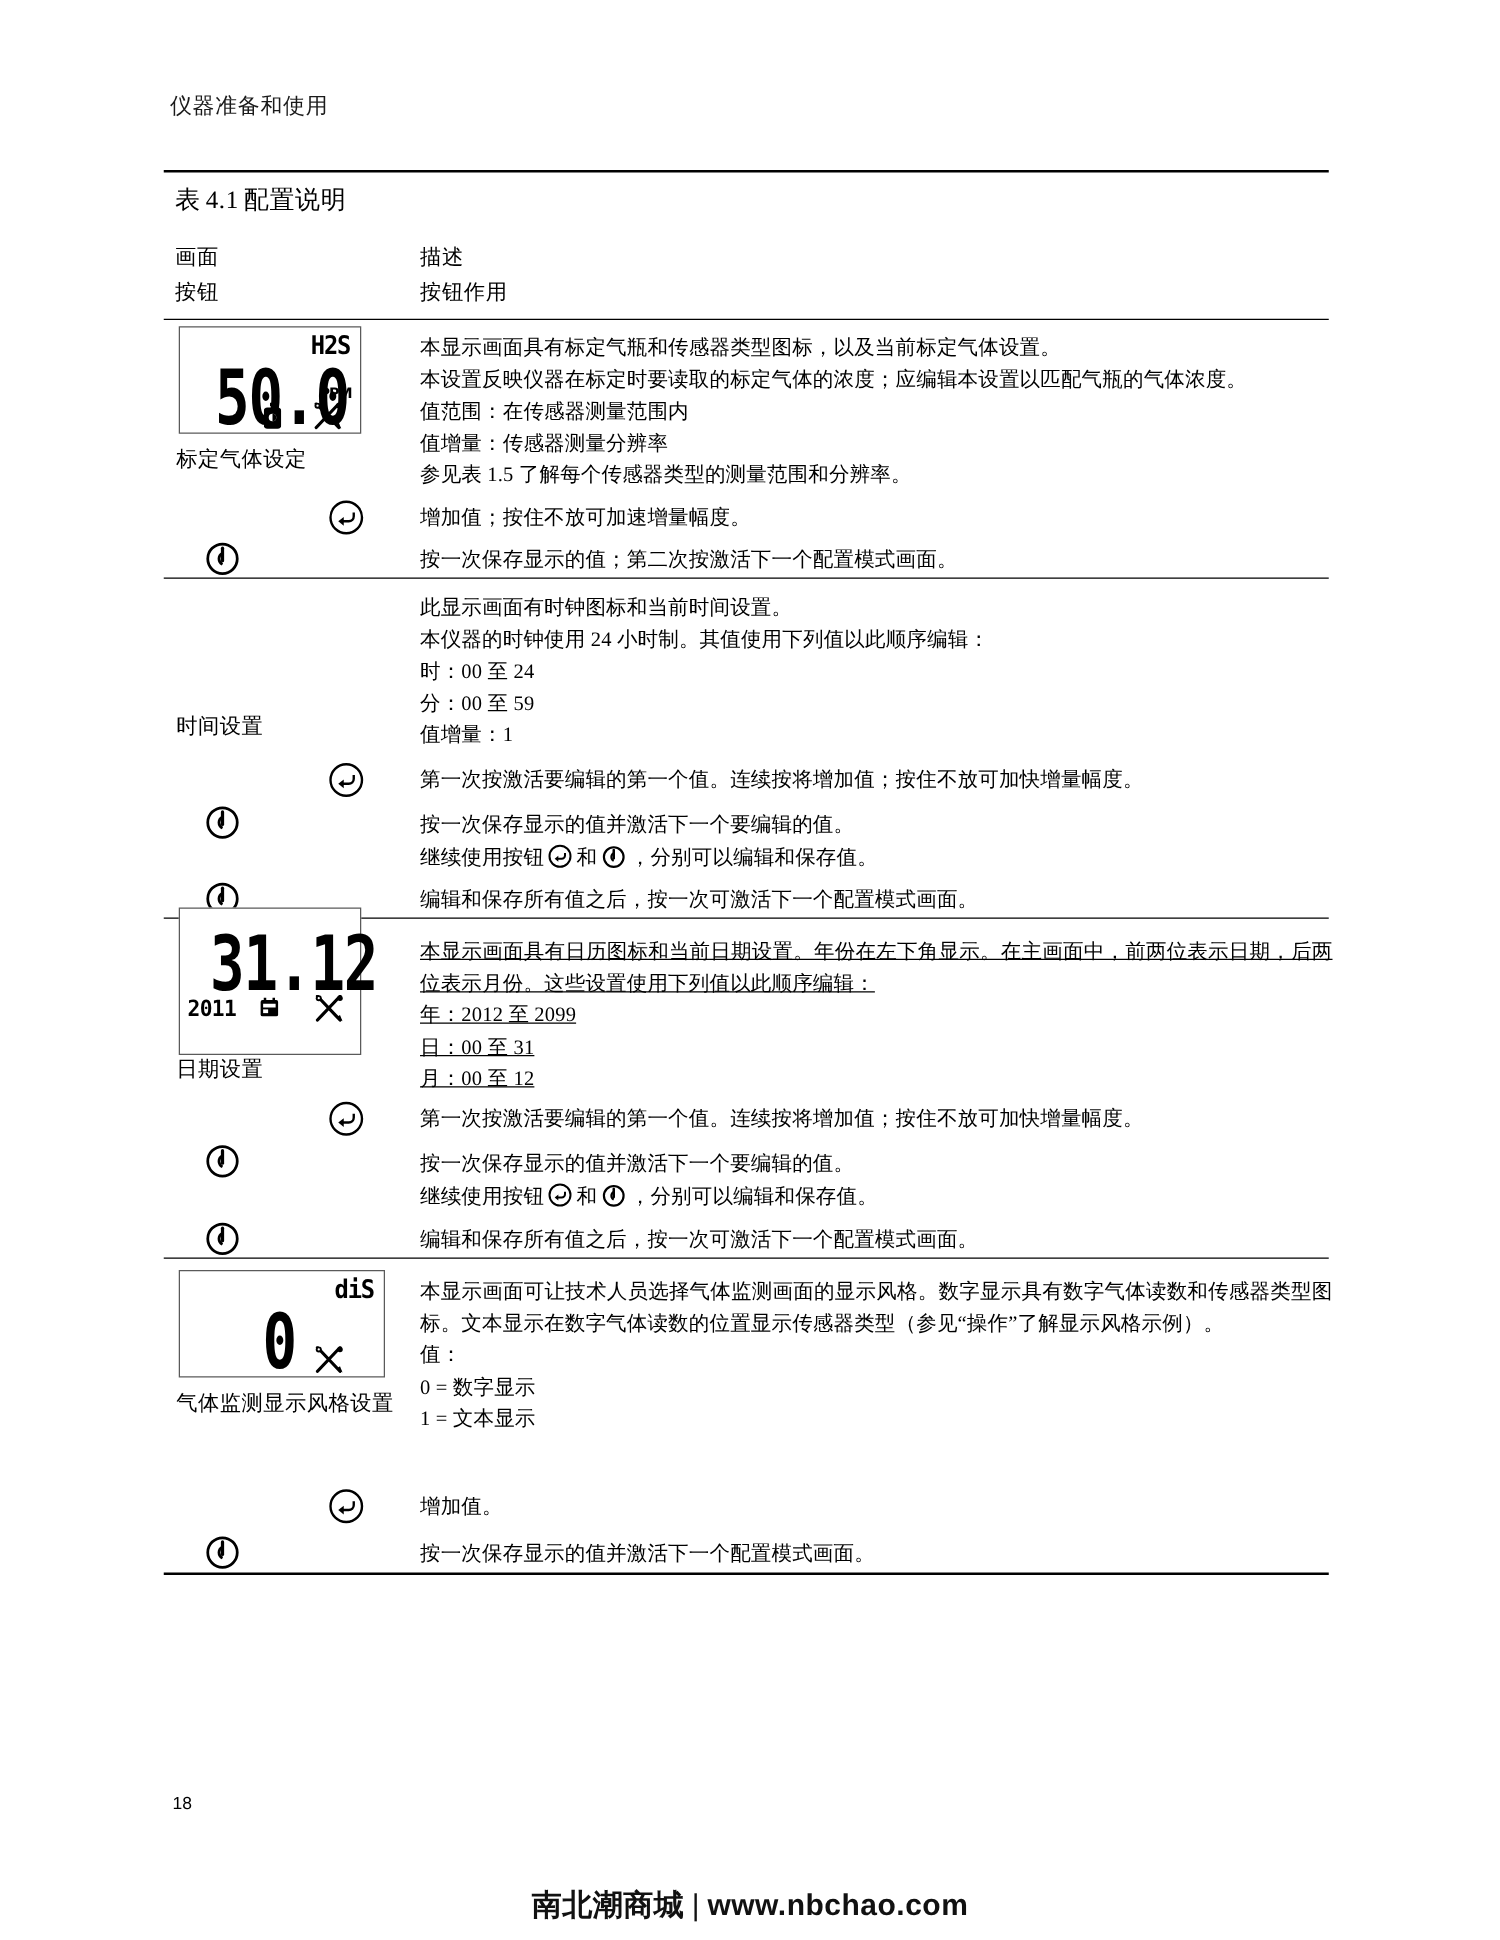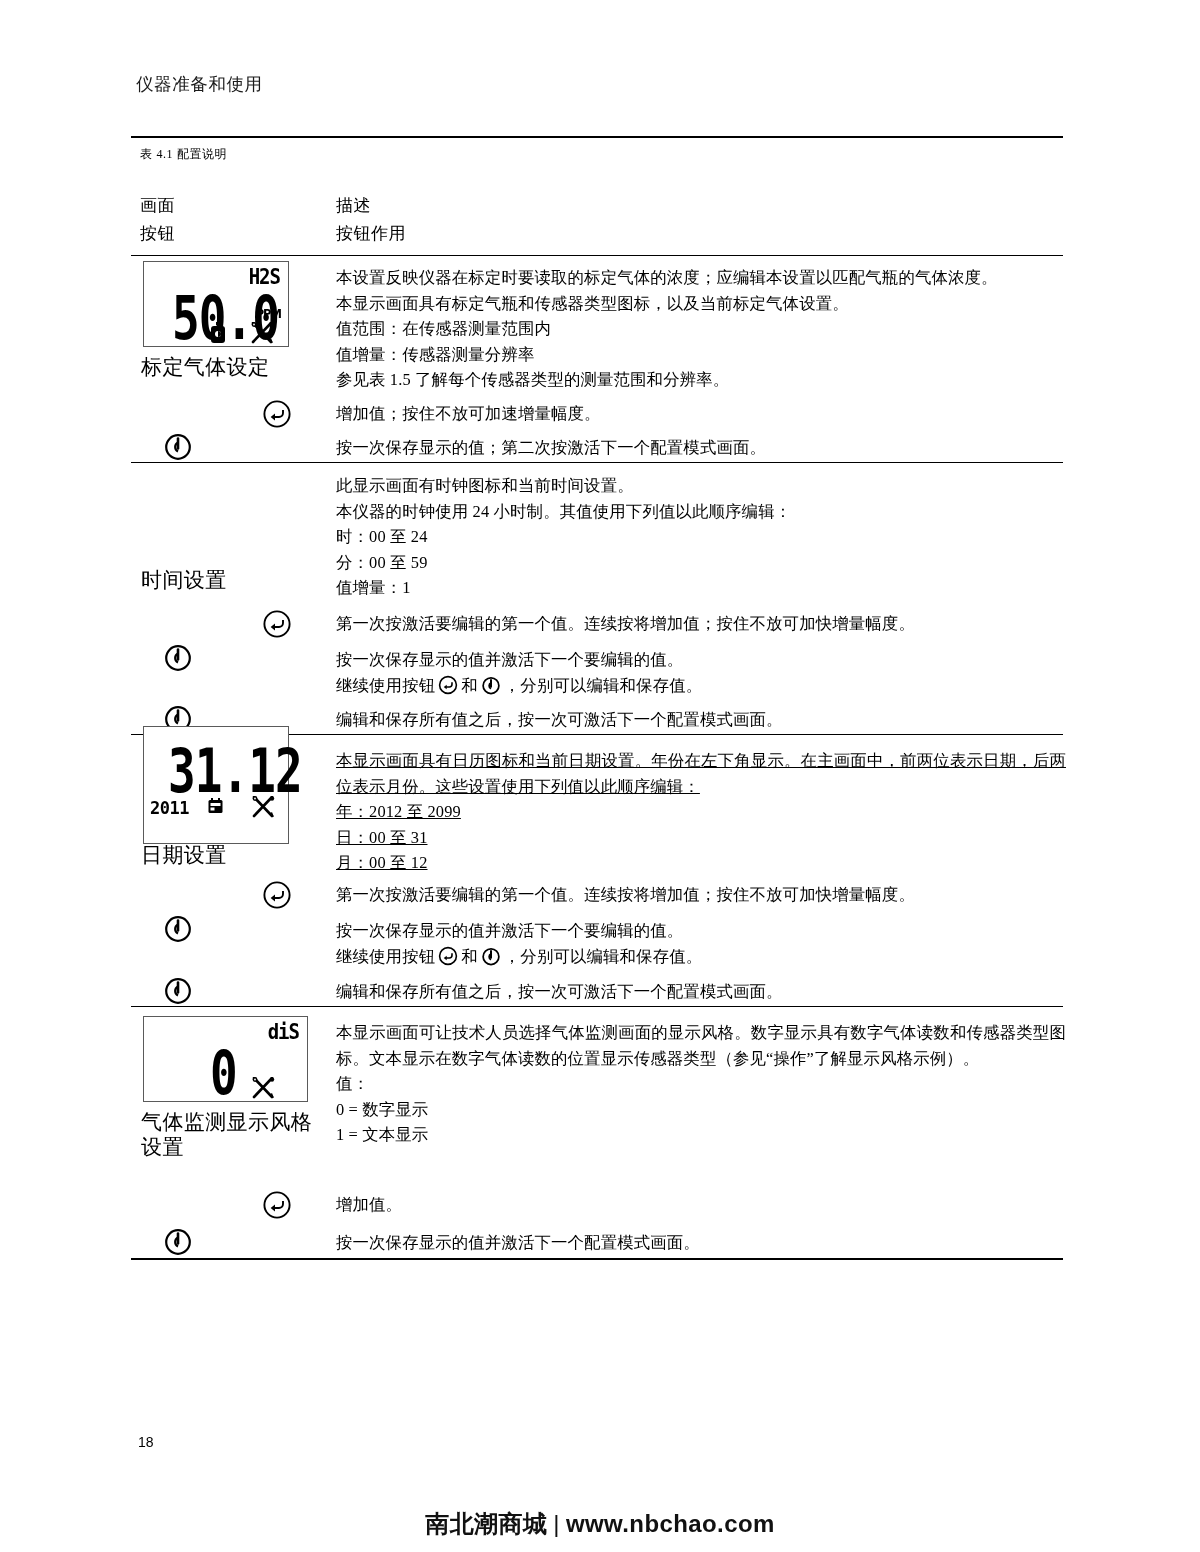--- a/index.html
+++ b/index.html
@@ -40,21 +40,21 @@
     background: #000;
   }
   .rule-thick { height: 2.2px; }
   .rule-thin  { height: 1.3px; }
 
   
   .table-title {
     position: absolute;
     left: 140px;
     top: 146px;
-    font-size: 12px;
+    font-size: 20px;
     letter-spacing: 0.5px;
     text-align: right;
   }
   .table-title .num { padding: 0 4px; }
 
   
   .colhead {
     position: absolute;
     font-size: 17px;
     letter-spacing: 0.5px;
@@ -67,21 +67,21 @@
     width: 730px;
     font-size: 16.4px;
     line-height: 25.6px;
     letter-spacing: 0.15px;
     text-align: justify;
   }
   .desc p { margin: 0; }
 
   .caption {
     position: absolute;
-    font-size: 21px;
+    font-size: 17px;
     line-height: 25px;
     letter-spacing: 0.4px;
     width: 175px;
   }
 
   
   .lcd {
     position: absolute;
     border: 1.4px solid #5a5a5a;
     background: #ffffff;
@@ -209,22 +209,22 @@
         <circle cx="3" cy="2.5" r="2.4" fill="#000"></circle>
         <circle cx="3" cy="2.5" r="0.9" fill="#fff"></circle>
         <circle cx="20" cy="2.5" r="2.2" fill="#000"></circle>
         <path d="M17 18 L22 21 L20 16 z" fill="#000"></path>
       </svg>
     </div>
   </div>
   <div class="caption" style="left:141px; top:355px;">标定气体设定</div>
 
   <div class="desc" style="top:265px;">
+    <p>本显示画面具有标定气瓶和传感器类型图标，以及当前标定气体设置。</p>
     <p>本设置反映仪器在标定时要读取的标定气体的浓度；应编辑本设置以匹配气瓶的气体浓度。</p>
-    <p>本显示画面具有标定气瓶和传感器类型图标，以及当前标定气体设置。</p>
     <p>值范围：在传感器测量范围内</p>
     <p>值增量：传感器测量分辨率</p>
     <p>参见表 1.5 了解每个传感器类型的测量范围和分辨率。</p>
   </div>
 
   <svg class="btn-glyph" style="left:262px; top:399px;" viewBox="0 0 30 30">
     <circle cx="15" cy="15" r="12.6" fill="none" stroke="#000" stroke-width="1.9"></circle>
     <path d="M21 11 v3 a4 4 0 0 1 -4 4 h-6" fill="none" stroke="#000" stroke-width="1.9"></path>
     <path d="M13 14.5 L8.6 18 L13 21.5 z" fill="#000"></path>
   </svg>

